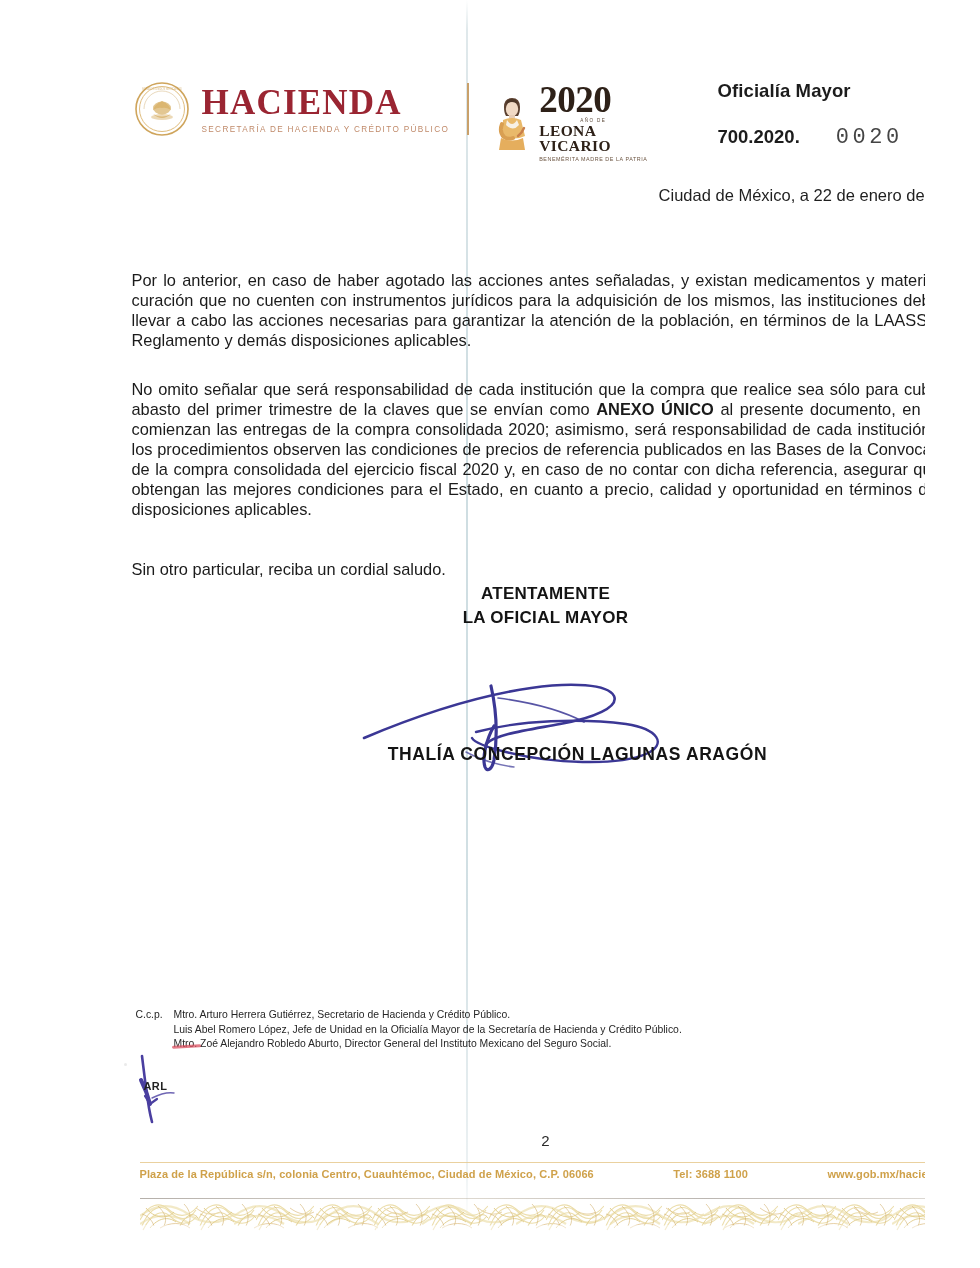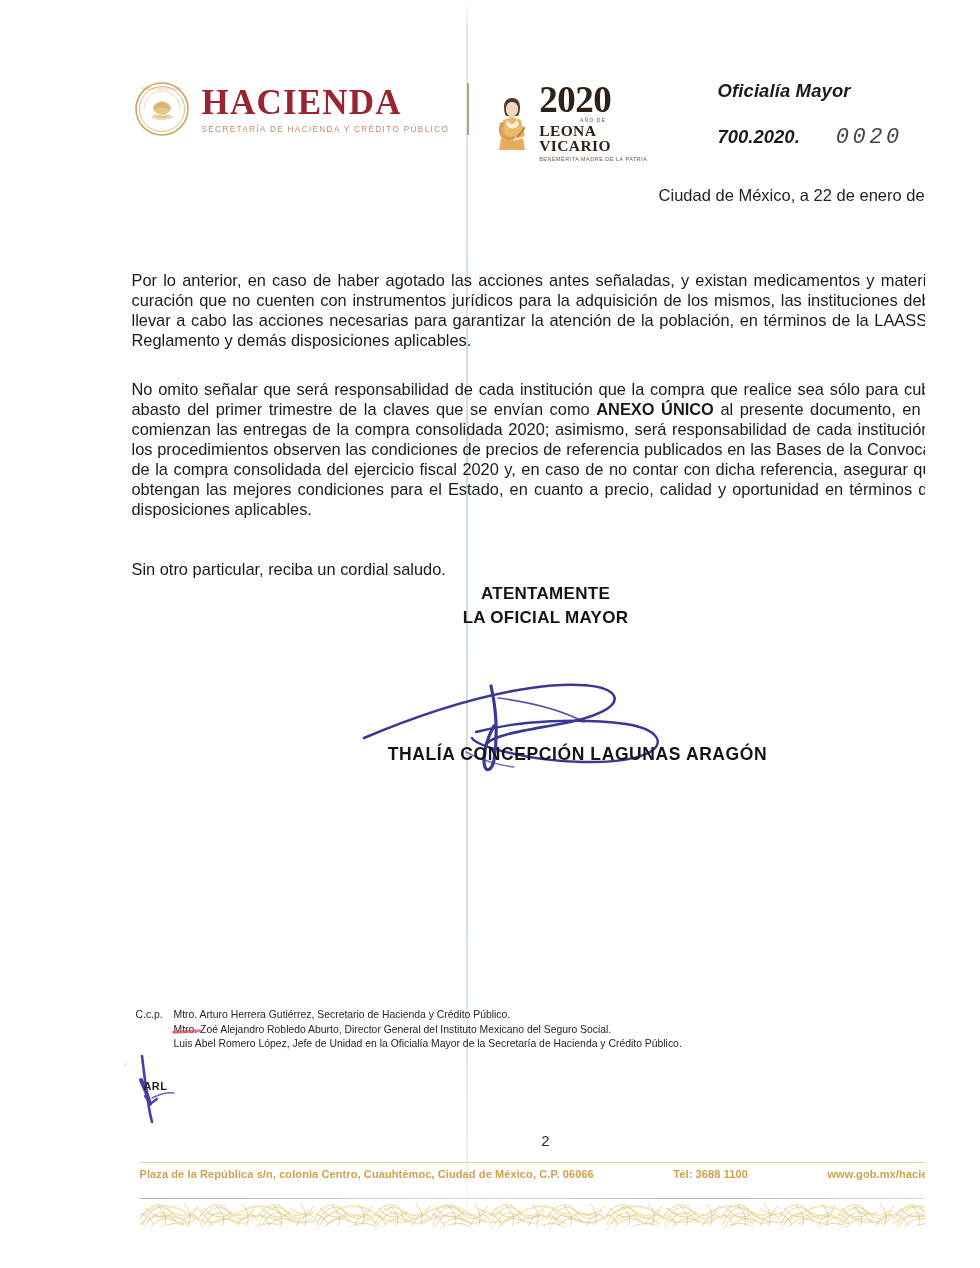--- a/index.html
+++ b/index.html
@@ -136,21 +136,20 @@
     margin-top: 2px;
     white-space: nowrap;
   }
 
   
   .head-right {
     position: absolute;
     top: 80px;
     left: 620px;
     width: 300px;
-    font-style: italic;
   }
   .office-title {
     font-size: 18.5px;
     font-weight: bold;
     color: #1c1c1c;
     letter-spacing: .1px;
     margin-left: 42px;
   }
   .folio-row {
     margin-top: 23px;
@@ -457,22 +456,22 @@
       </g>
     </svg>
   </div>
   <div class="signer-name">THALÍA CONCEPCIÓN LAGUNAS ARAGÓN</div>
 
   <div class="ccp">
     <div class="ccp-row">
       <div class="ccp-label">C.c.p.</div>
       <div class="ccp-lines">
         <div class="ccp-line">Mtro. Arturo Herrera Gutiérrez, Secretario de Hacienda y Crédito Público.</div>
+        <div class="ccp-line">Luis Abel Romero López, Jefe de Unidad en la Oficialía Mayor de la Secretaría de Hacienda y Crédito Público.</div>
         <div class="ccp-line"><span class="struck">Mtro.</span><span> Zoé Alejandro Robledo Aburto, Director General del Instituto Mexicano del Seguro Social.</span></div>
-        <div class="ccp-line">Luis Abel Romero López, Jefe de Unidad en la Oficialía Mayor de la Secretaría de Hacienda y Crédito Público.</div>
       </div>
     </div>
   </div>
 
   <div class="initials-area">
     <svg width="110" height="72" viewBox="0 0 110 72">
       <g fill="none" stroke="#4a3fa0" stroke-linecap="round">
         <path d="M14 4 C16 20, 18 38, 21 56 C22 62, 23 66, 24 70" stroke-width="2.6"></path>
         <path d="M13 28 C17 36, 20 44, 22 52" stroke-width="4" stroke-linejoin="round"></path>
         <path d="M22 52 L17 44" stroke-width="2.2"></path>

